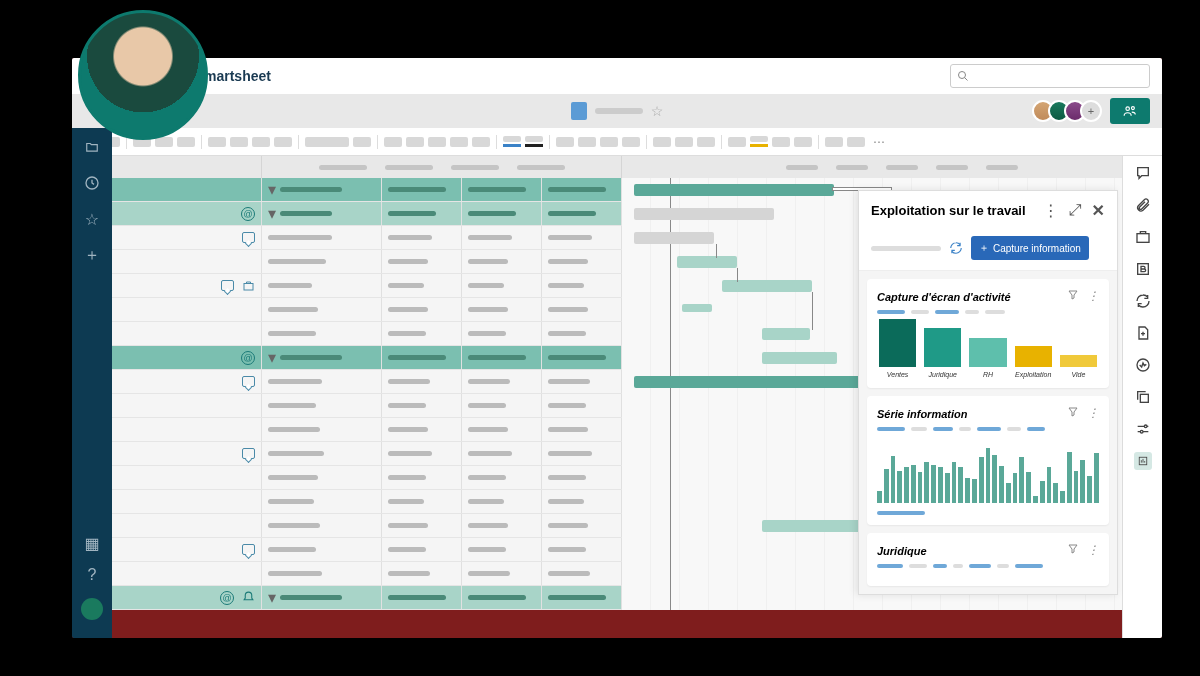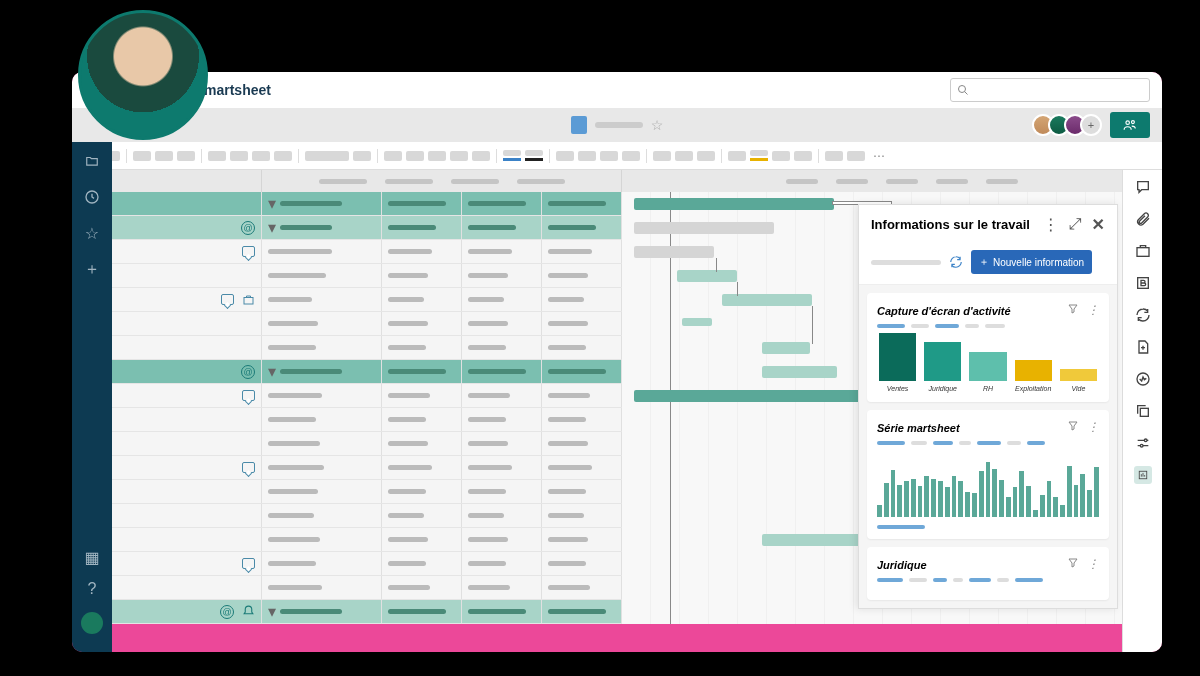--- a/index.html
+++ b/index.html
@@ -1,18 +1,18 @@
 <!DOCTYPE html>
 <html><head>
 <meta charset="utf-8">
 <style>
 * { box-sizing: border-box; margin: 0; padding: 0; }
 body { font-family: -apple-system, BlinkMacSystemFont, 'Segoe UI', Arial, sans-serif; background: #000; width: 1200px; height: 676px; overflow: hidden; }
 
-.app-frame { position: absolute; left: 72px; top: 72px; width: 1090px; height: 580px; background: #ec4899; border-radius: 10px; overflow: hidden; box-shadow: 0 4px 40px rgba(0,0,0,0.3); }
+.app-frame { position: absolute; left: 72px; top: 58px; width: 1090px; height: 580px; background: #7f1d1d; border-radius: 2px; overflow: hidden; box-shadow: 0 4px 40px rgba(0,0,0,0.3); }
 
 .top-bar { height: 36px; background: #fff; display: flex; align-items: center; padding: 0 12px; }
 .logo { color: #1a3a52; font-weight: 600; font-size: 14px; margin-left: 120px; }
 .search-box { margin-left: auto; width: 200px; height: 24px; border: 1px solid #ccc; border-radius: 3px; display: flex; align-items: center; padding: 0 6px; }
 .search-box svg { width: 12px; height: 12px; }
 
 .doc-bar { height: 34px; background: #e8e8e8; display: flex; align-items: center; justify-content: center; position: relative; }
 .doc-center { display: flex; align-items: center; gap: 8px; }
 .doc-icon { width: 16px; height: 18px; background: #5b9bd5; border-radius: 2px; }
 .doc-placeholder { width: 48px; height: 6px; background: #ccc; border-radius: 3px; }
@@ -654,36 +654,36 @@
     <div class="rail-icon active">
         <svg width="16" height="16" viewBox="0 0 24 24" fill="none" stroke="currentColor" stroke-width="2">
           <rect x="3" y="3" width="18" height="18"></rect>
           <path d="M8 16V10M12 16V7M16 16v-4"></path>
         </svg>
       </div>
   </div>
 
   <div class="insights-panel">
     <div class="insights-header">
-      <span class="insights-title">Informations sur le travail</span>
+      <span class="insights-title">Exploitation sur le travail</span>
       <div class="insights-header-icons">
         <span>⋮</span>
         <span>⤢</span>
         <span style="font-weight:700">✕</span>
       </div>
     </div>
     <div class="insights-subheader">
       <div class="sub-ph" style="width:70px"></div>
       <svg class="refresh-icon" viewBox="0 0 24 24" fill="none" stroke="currentColor" stroke-width="2">
           <path d="M3 12a9 9 0 019-9 9 9 0 017 3M21 12a9 9 0 01-9 9 9 9 0 01-7-3"></path>
           <path d="M19 3v5h-5M5 21v-5h5"></path>
         </svg>
       <div class="new-info-btn">
         <span>＋</span>
-        <span>Nouvelle information</span>
+        <span>Capture information</span>
       </div>
     </div>
 
     <div class="card">
       <div class="card-head">
         <span class="card-title">Capture d'écran d'activité</span>
         <div class="card-icons">
           <span><svg width="12" height="12" viewBox="0 0 24 24" fill="none" stroke="currentColor" stroke-width="2">
                 <path d="M4 4h16l-6 8v6l-4 2v-8z"></path>
               </svg></span>
@@ -716,21 +716,21 @@
           </div>
           <div class="bar-item">
             <div class="bar" style="height:12.48px;background:#f0c93a"></div>
             <div class="bar-label">Vide</div>
           </div>
         </div>
     </div>
 
     <div class="card">
       <div class="card-head">
-        <span class="card-title">Série martsheet</span>
+        <span class="card-title">Série information</span>
         <div class="card-icons">
           <span><svg width="12" height="12" viewBox="0 0 24 24" fill="none" stroke="currentColor" stroke-width="2">
                 <path d="M4 4h16l-6 8v6l-4 2v-8z"></path>
               </svg></span>
           <span>⋮</span>
         </div>
       </div>
       <div class="card-sub-row">
         <div class="pill blue" style="width:28px"></div>
           <div class="pill gray" style="width:16px"></div>

